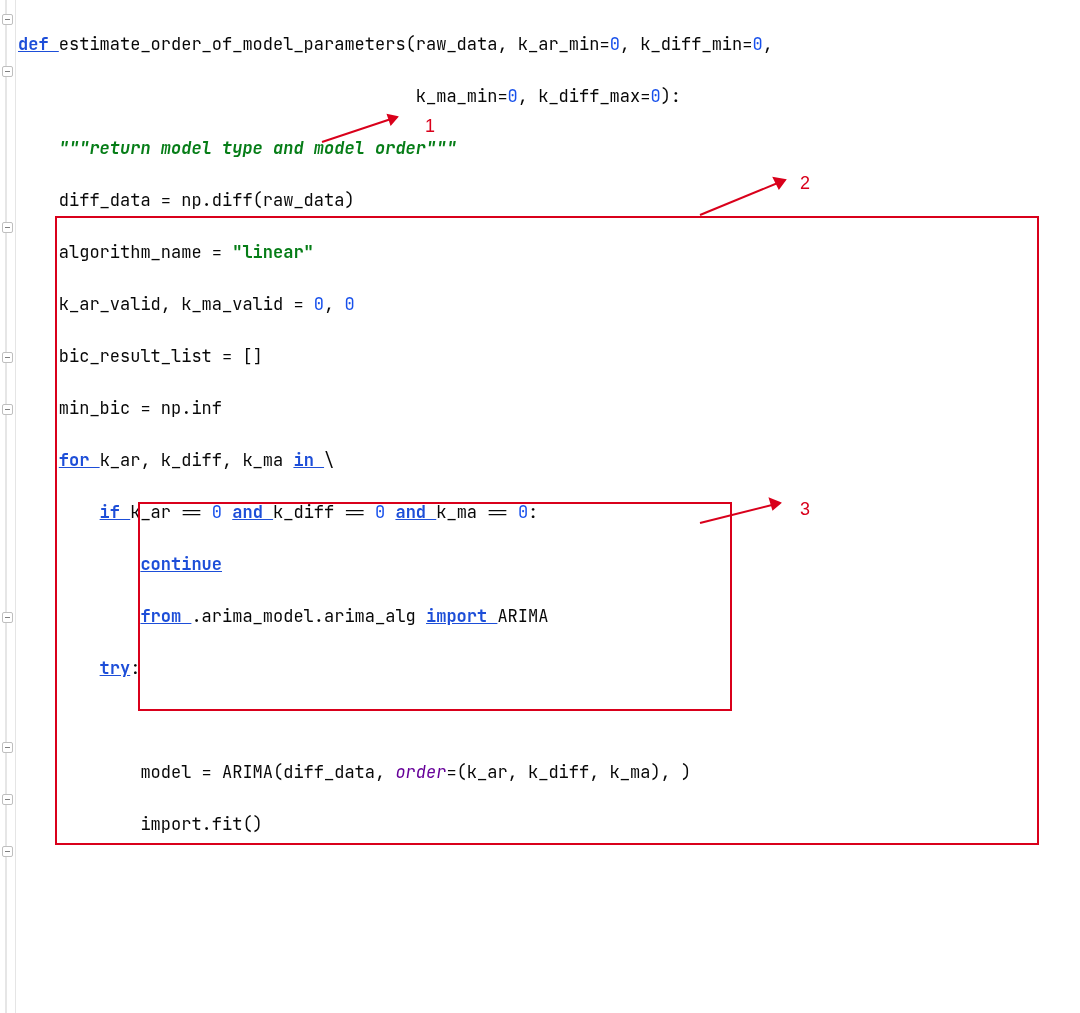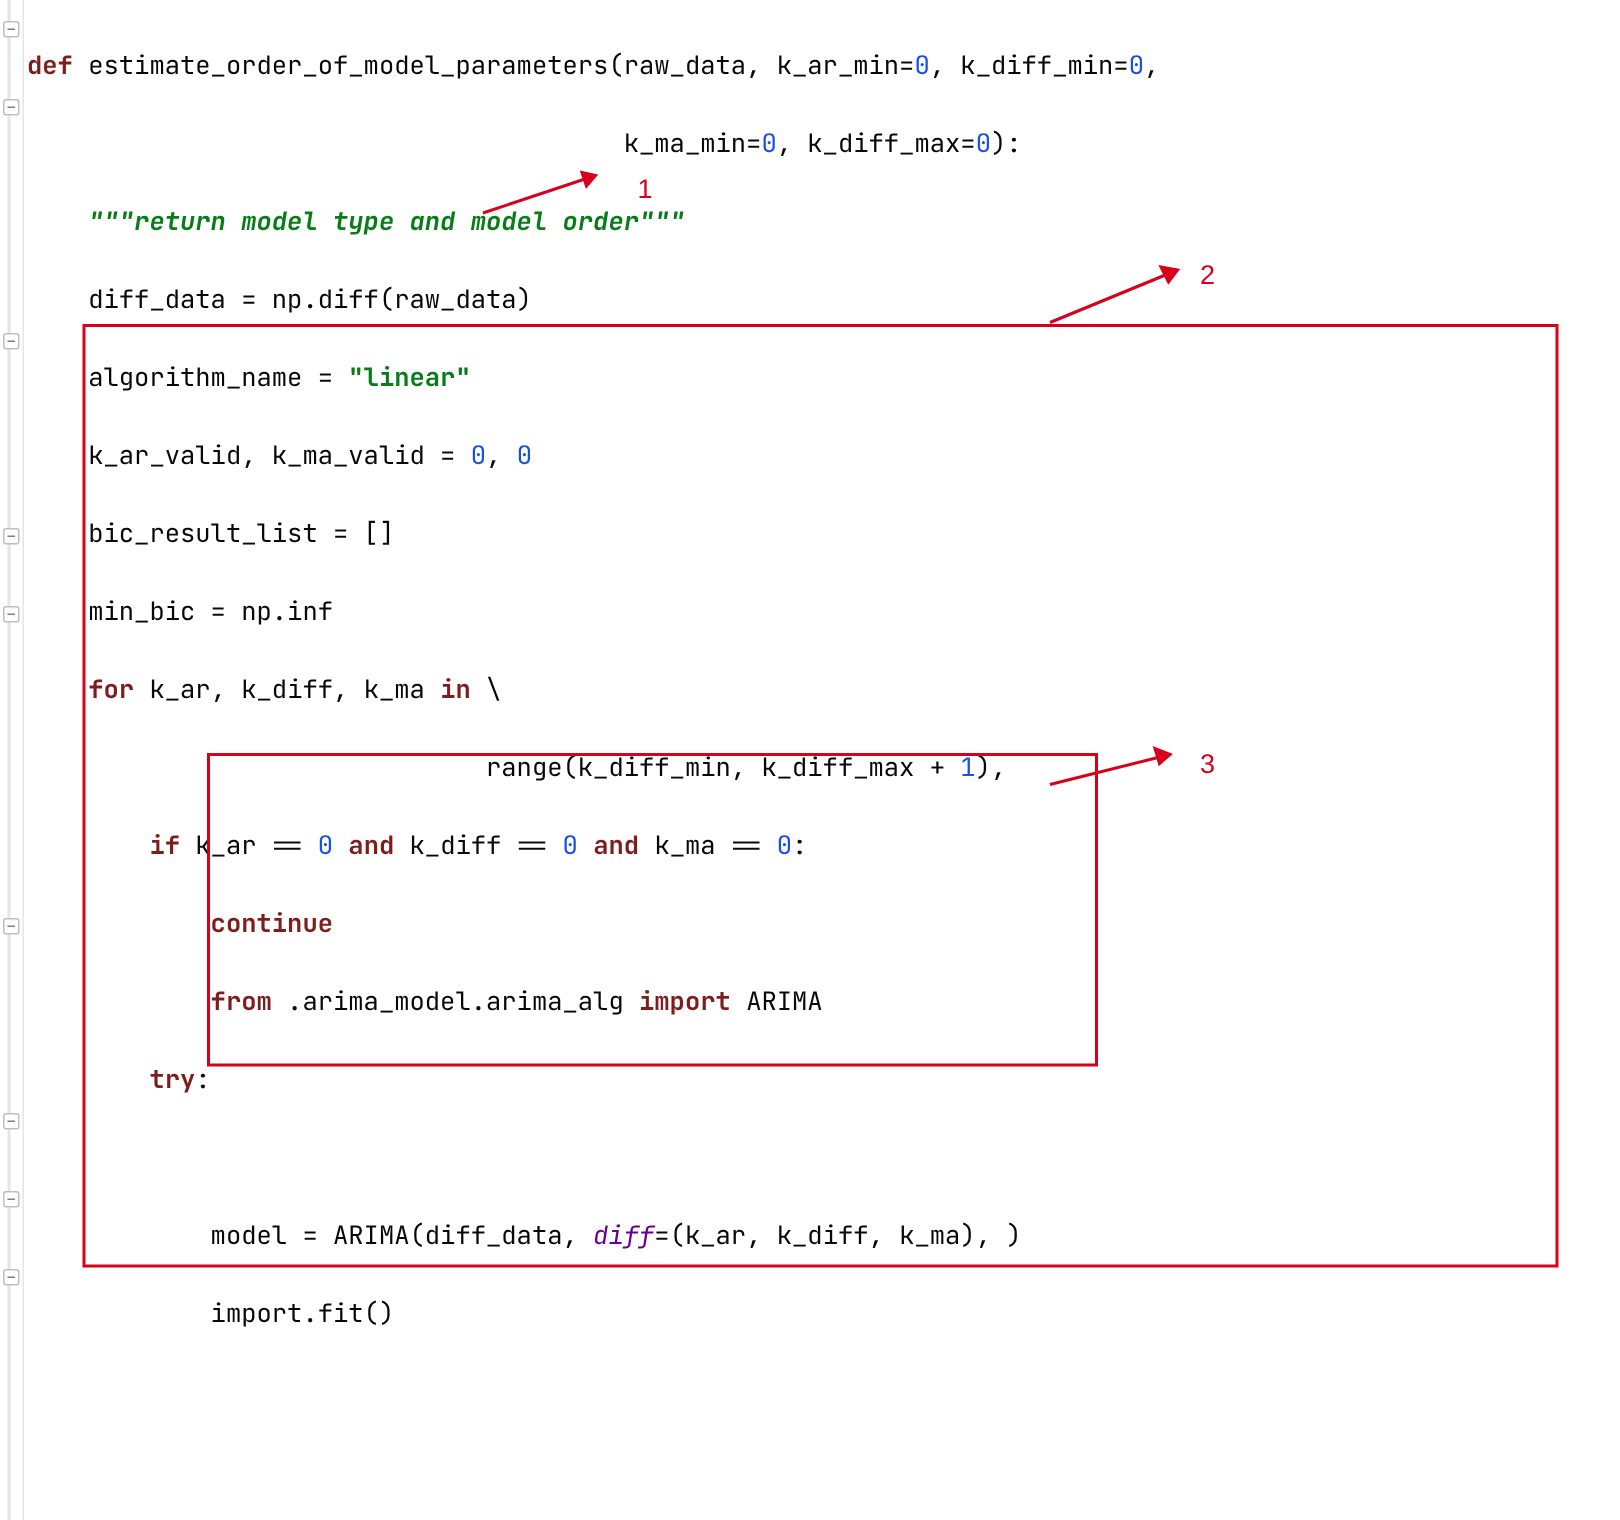--- a/index.html
+++ b/index.html
@@ -48,21 +48,21 @@
   .code {
     position: absolute;
     left: 18px;
     top: 5px;
     width: 1050px;
     white-space: pre;
   }
   .line { height: 26px; }
 
   
-  .kw  { color: #7f1d1d; font-weight: 600; }
+  .kw  { color: #1d4ed8; font-weight: 600; text-decoration: underline; }
   .str { color: #067d17; font-weight: 600; }
   .num { color: #1750eb; }
   .doc { color: #067d17; font-weight: 600; font-style: italic; }
   .kwa { color: #660099; font-style: italic; }
 
   
   .box {
     position: absolute;
     border: 2px solid #d9001b;
     pointer-events: none;
@@ -101,27 +101,26 @@
 <div class="code">
 <div class="line"><span class="kw">def </span><span>estimate_order_of_model_parameters(raw_data, k_ar_min=</span><span class="num">0</span><span>, k_diff_min=</span><span class="num">0</span><span>,</span></div>
 <div class="line"><span>                                       k_ma_min=</span><span class="num">0</span><span>, k_diff_max=</span><span class="num">0</span><span>):</span></div>
 <div class="line"><span class="doc">    """return model type and model order"""</span></div>
 <div class="line"><span>    diff_data = np.diff(raw_data)</span></div>
 <div class="line"><span>    algorithm_name = </span><span class="str">"linear"</span></div>
 <div class="line"><span>    k_ar_valid, k_ma_valid = </span><span class="num">0</span><span>, </span><span class="num">0</span></div>
 <div class="line"><span>    bic_result_list = []</span></div>
 <div class="line"><span>    min_bic = np.inf</span></div>
 <div class="line"><span>    </span><span class="kw">for </span><span>k_ar, k_diff, k_ma </span><span class="kw">in </span><span>\</span></div>
-<div class="line"><span>                              range(k_diff_min, k_diff_max + </span><span class="num">1</span><span>),</span></div>
 <div class="line"><span>        </span><span class="kw">if </span><span>k_ar == </span><span class="num">0 </span><span class="kw">and </span><span>k_diff == </span><span class="num">0 </span><span class="kw">and </span><span>k_ma == </span><span class="num">0</span><span>:</span></div>
 <div class="line"><span>            </span><span class="kw">continue</span></div>
 <div class="line"><span>            </span><span class="kw">from </span><span>.arima_model.arima_alg </span><span class="kw">import </span><span>ARIMA</span></div>
 <div class="line"><span>        </span><span class="kw">try</span><span>:</span></div>
 <div class="line"><span></span></div>
-<div class="line"><span>            model = ARIMA(diff_data, </span><span class="kwa">diff</span><span>=(k_ar, k_diff, k_ma), )</span></div>
+<div class="line"><span>            model = ARIMA(diff_data, </span><span class="kwa">order</span><span>=(k_ar, k_diff, k_ma), )</span></div>
 <div class="line"><span>            import.fit()</span></div>
 
 
 
 
 
 
 
 
 

